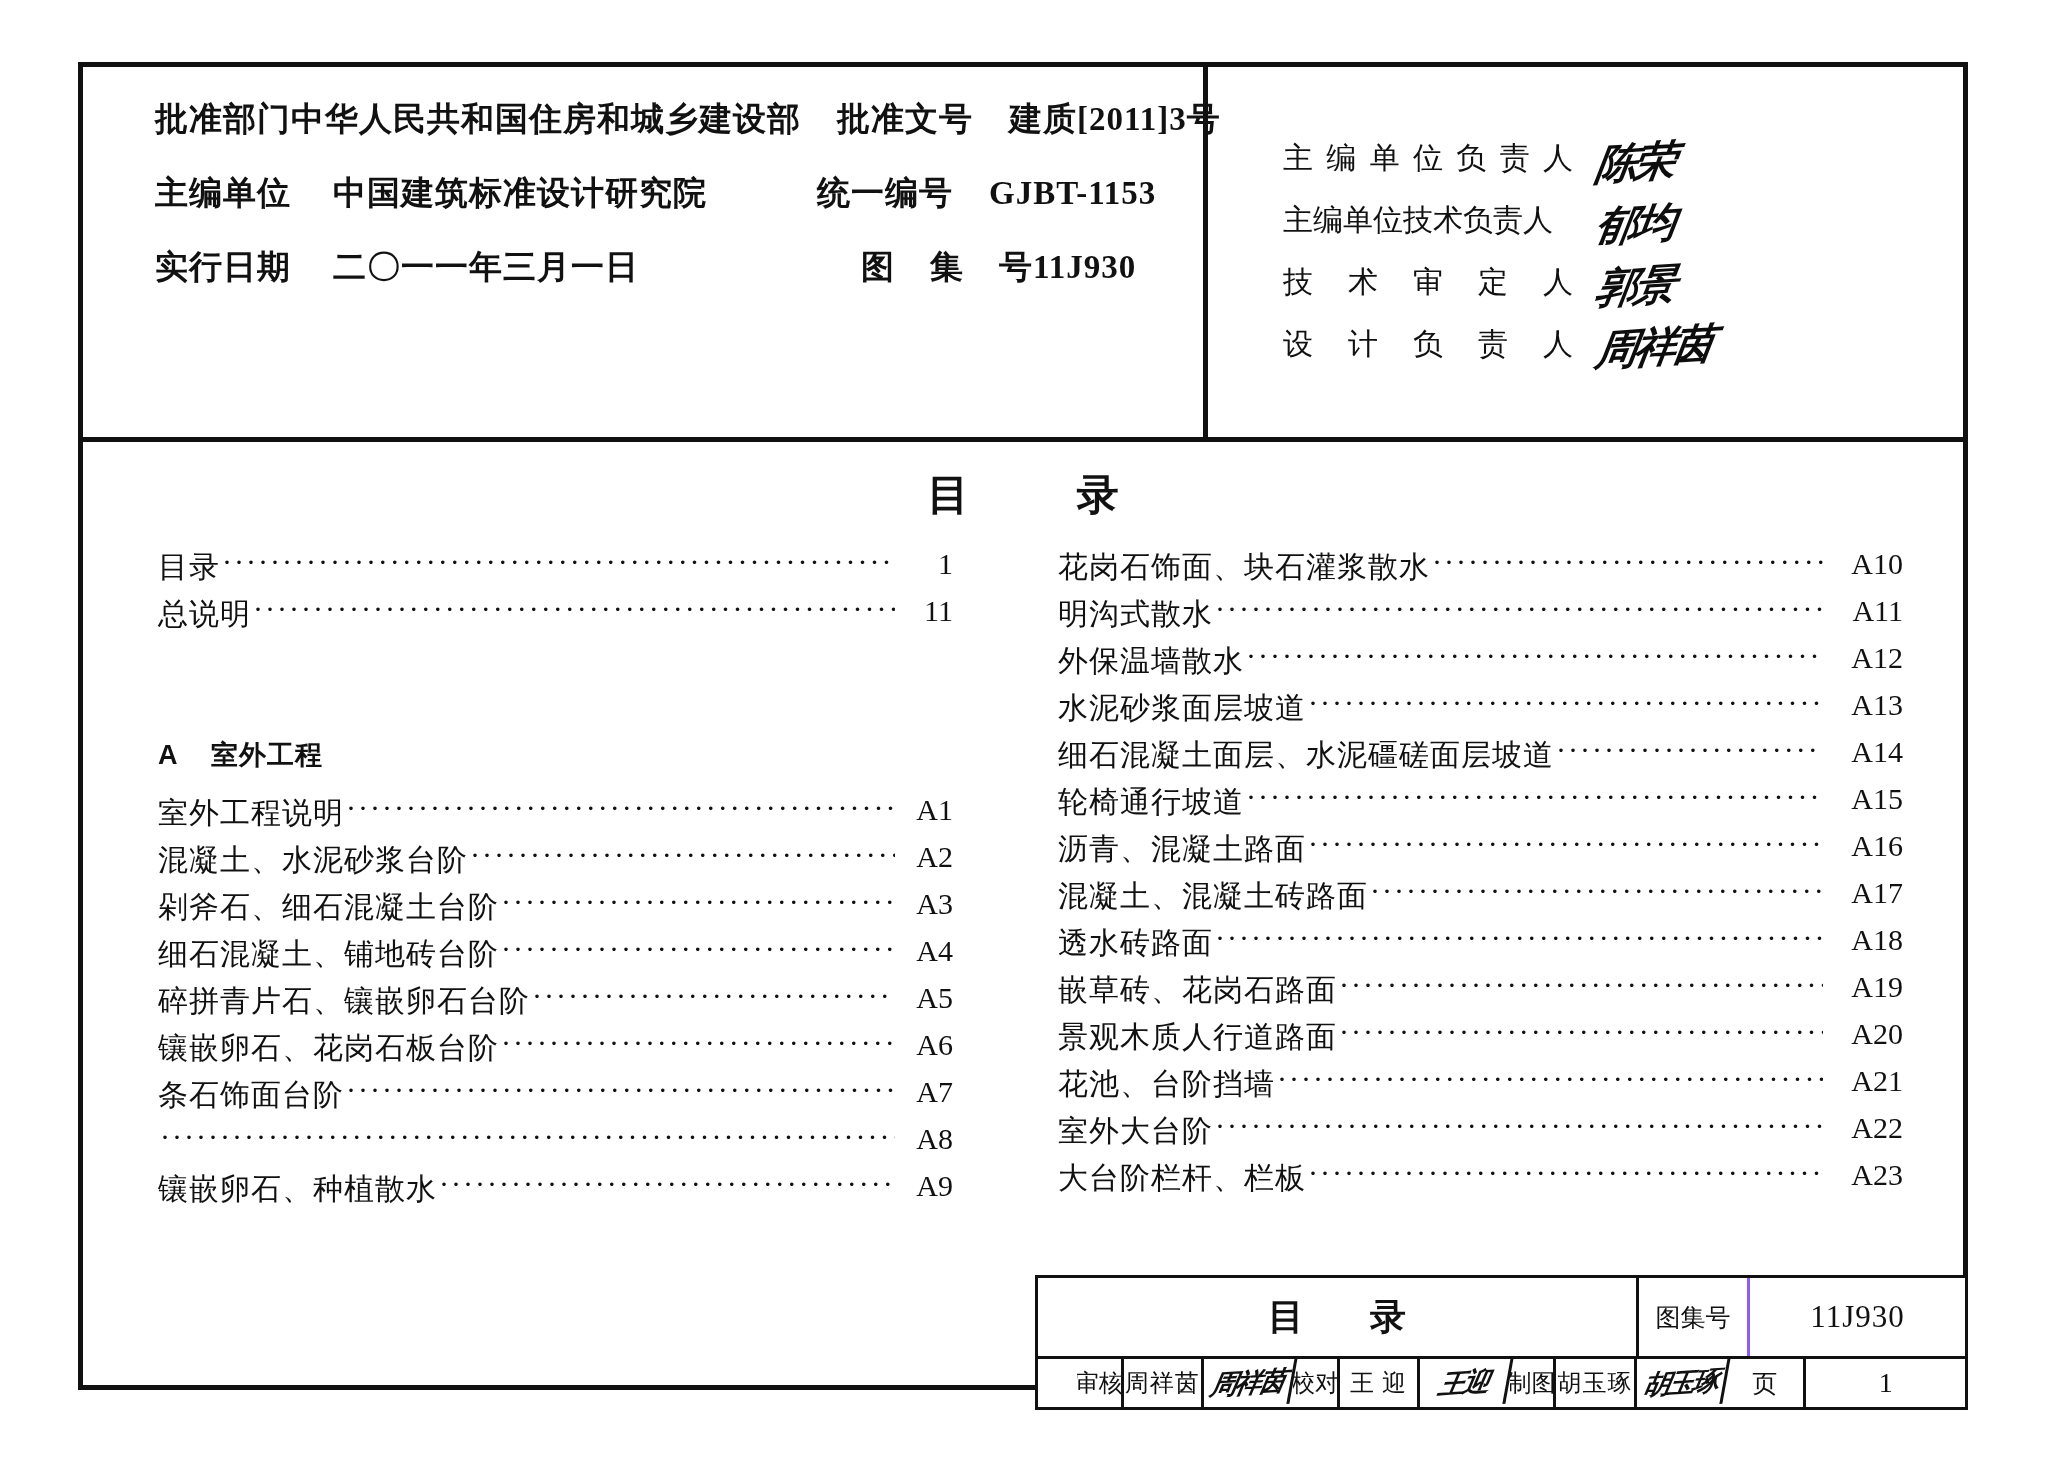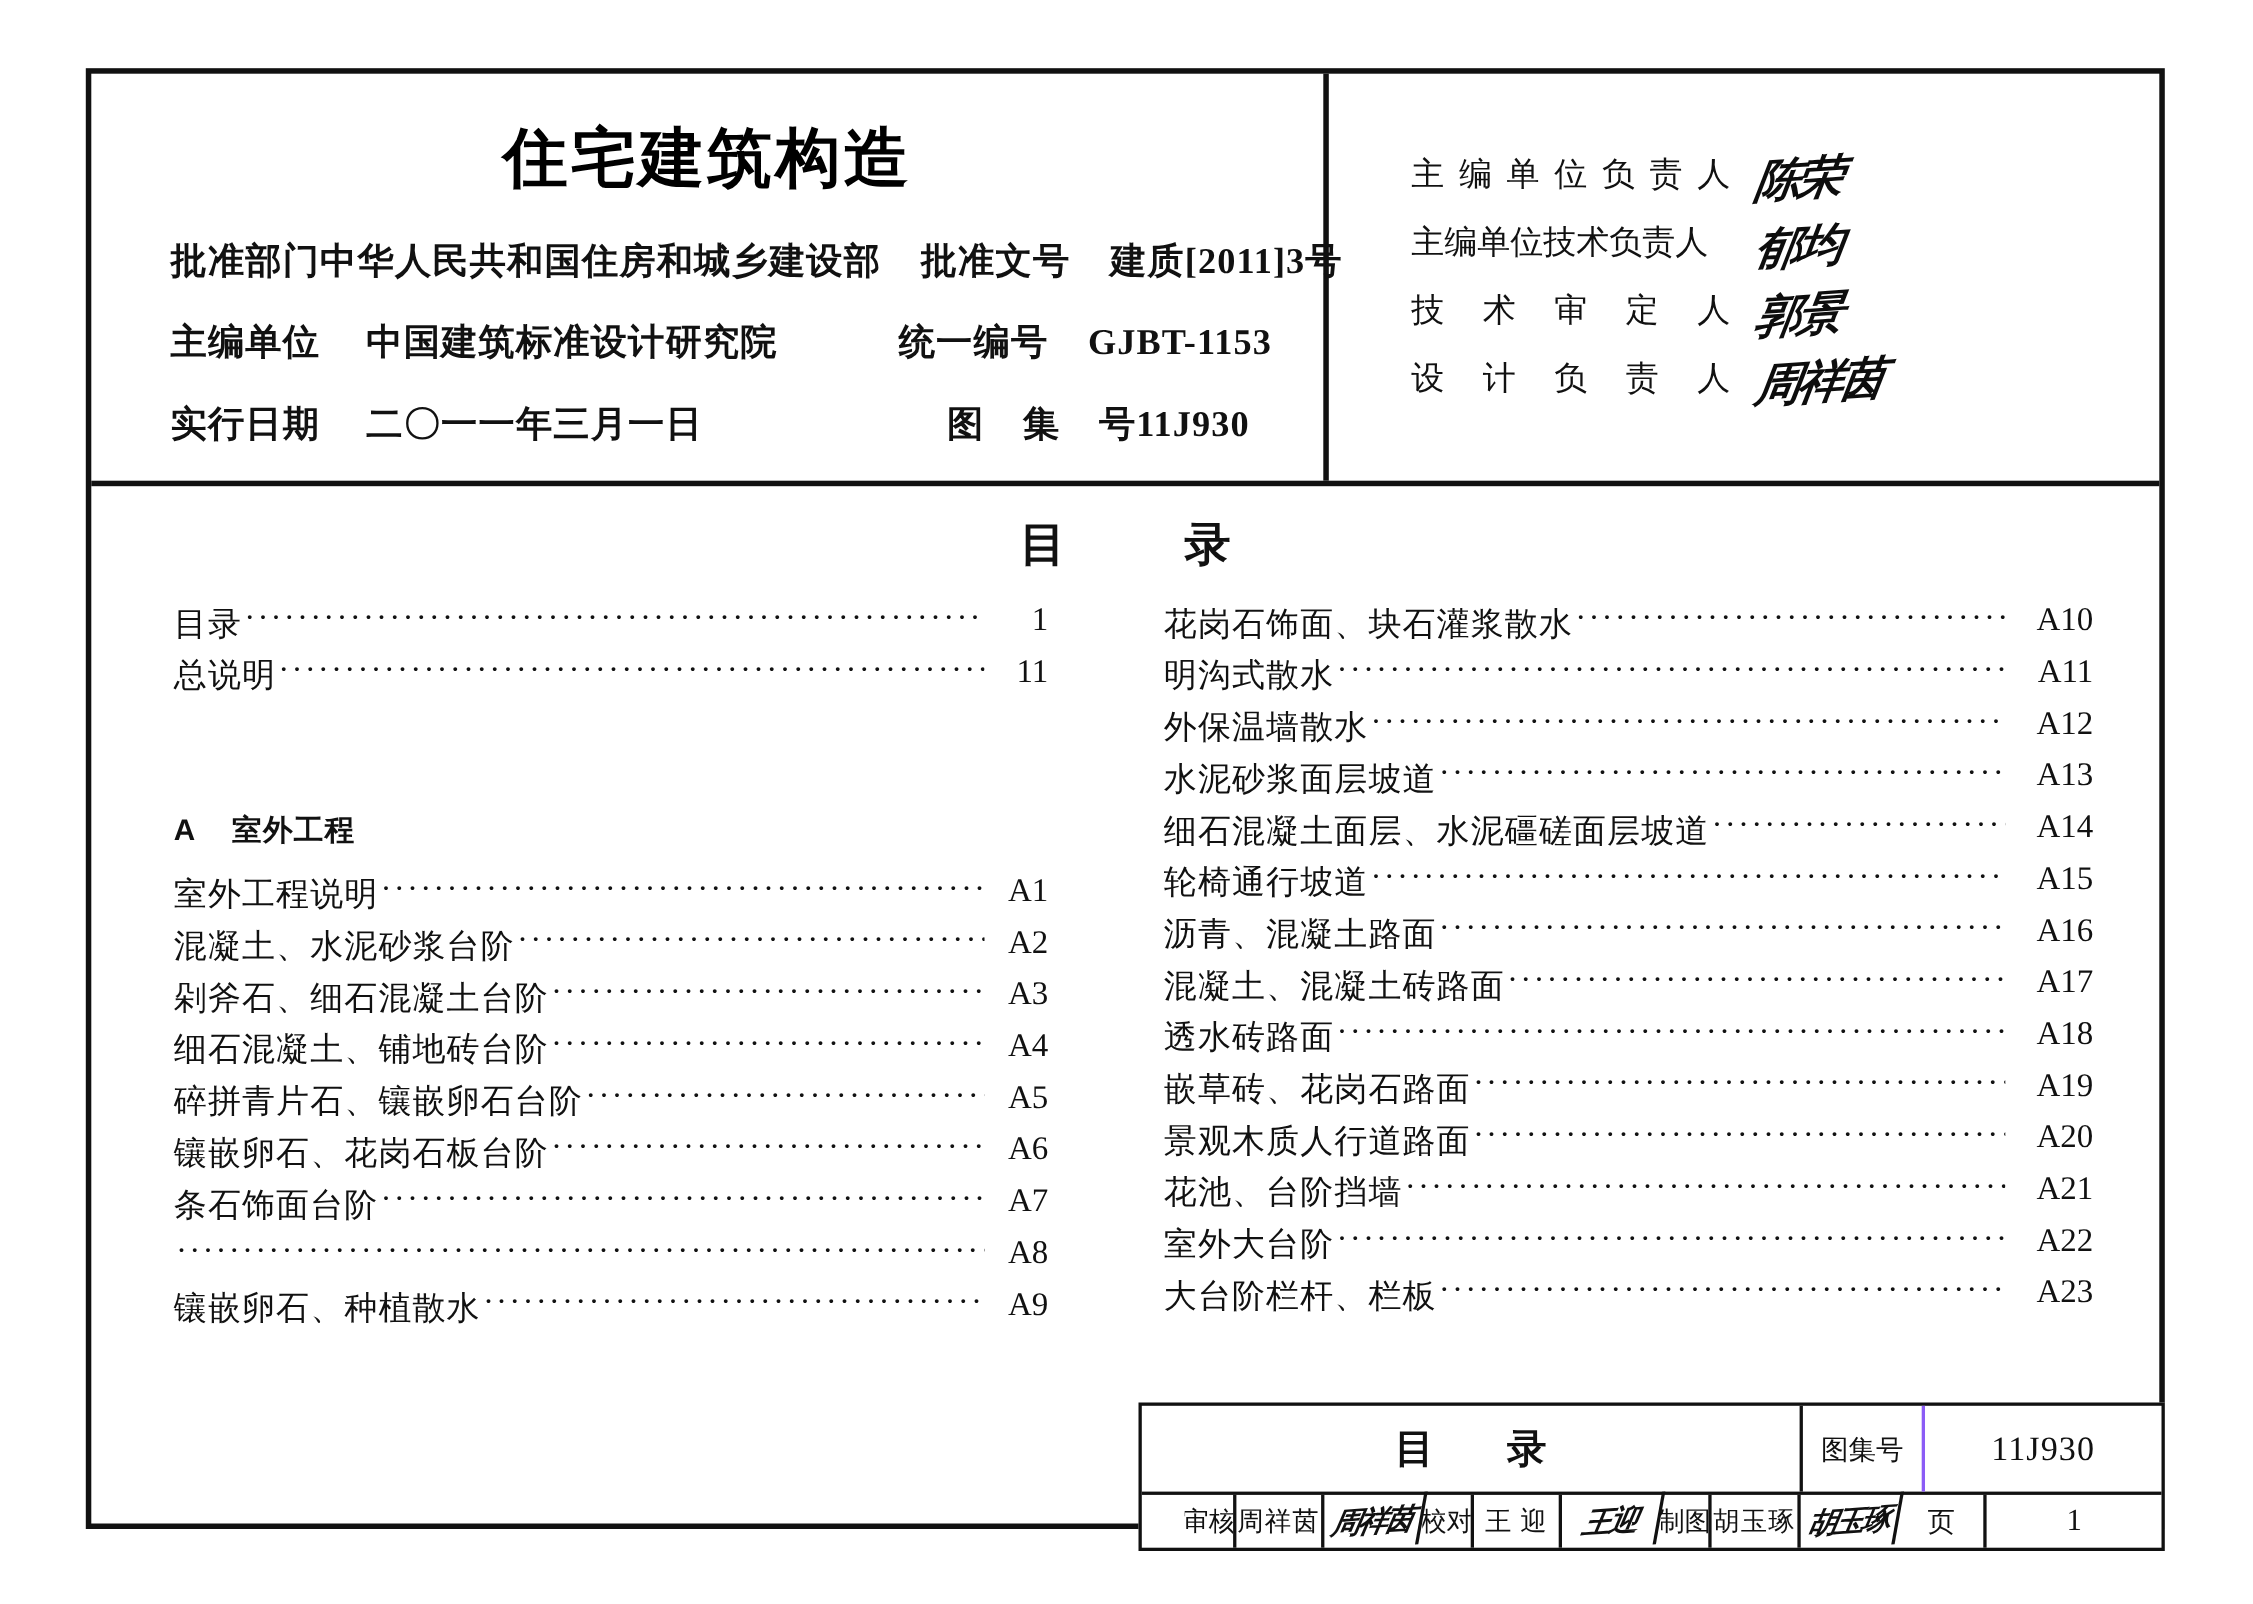--- a/index.html
+++ b/index.html
@@ -276,21 +276,20 @@
   .tb-cell.page-val { width: 215px; border-right: none; font-size: 28px; }
 </style>
 </head>
 <body>
 
 <div id="sheet-frame">
 
   <div id="cover-block">
 
     <div id="cover-left">
-      <div id="doc-title">住宅建筑构造</div>
 
       <div class="meta-rows">
 
         <div class="meta-row">
           <div class="meta-label">批准部门</div>
           <div class="meta-value">中华人民共和国住房和城乡建设部</div>
           <div class="meta-col-2">
             <div class="meta-label-2">批准文号</div>
             <div class="meta-value">建质[2011]3号</div>
           </div>

